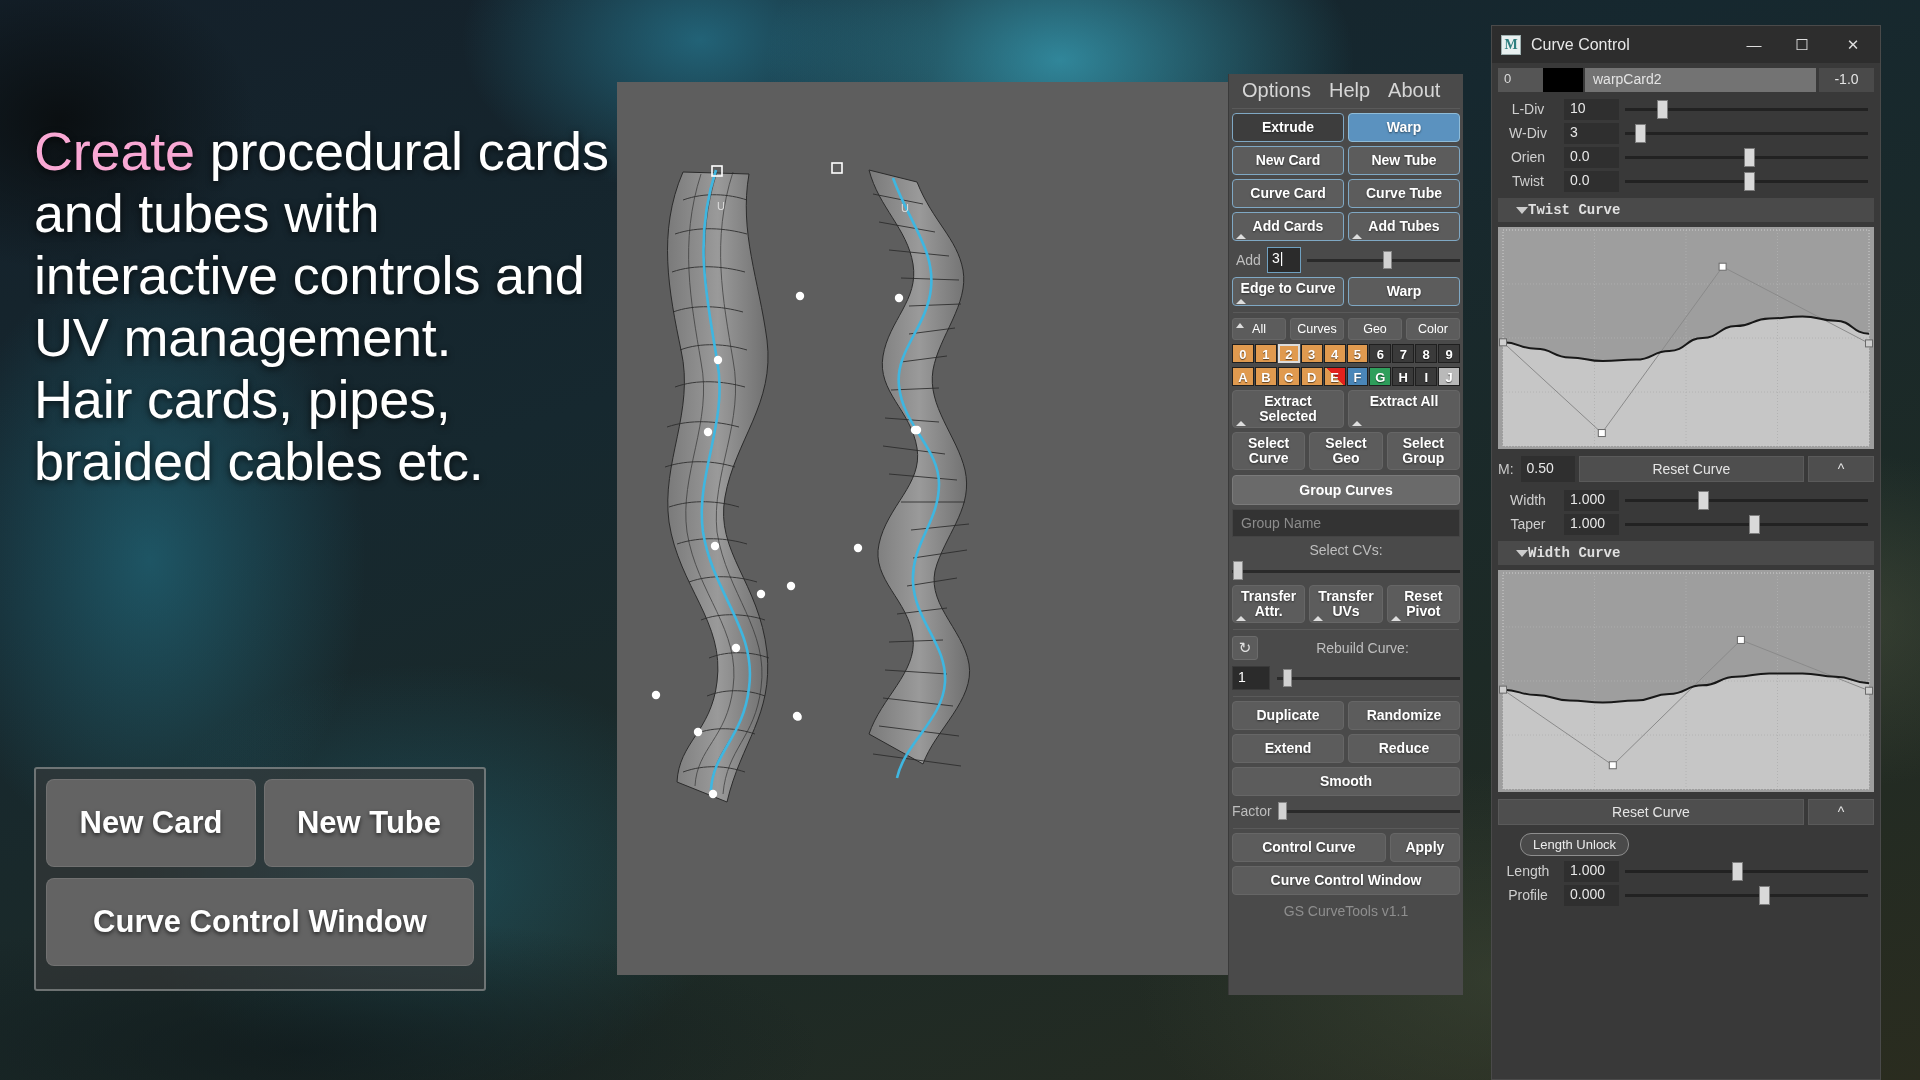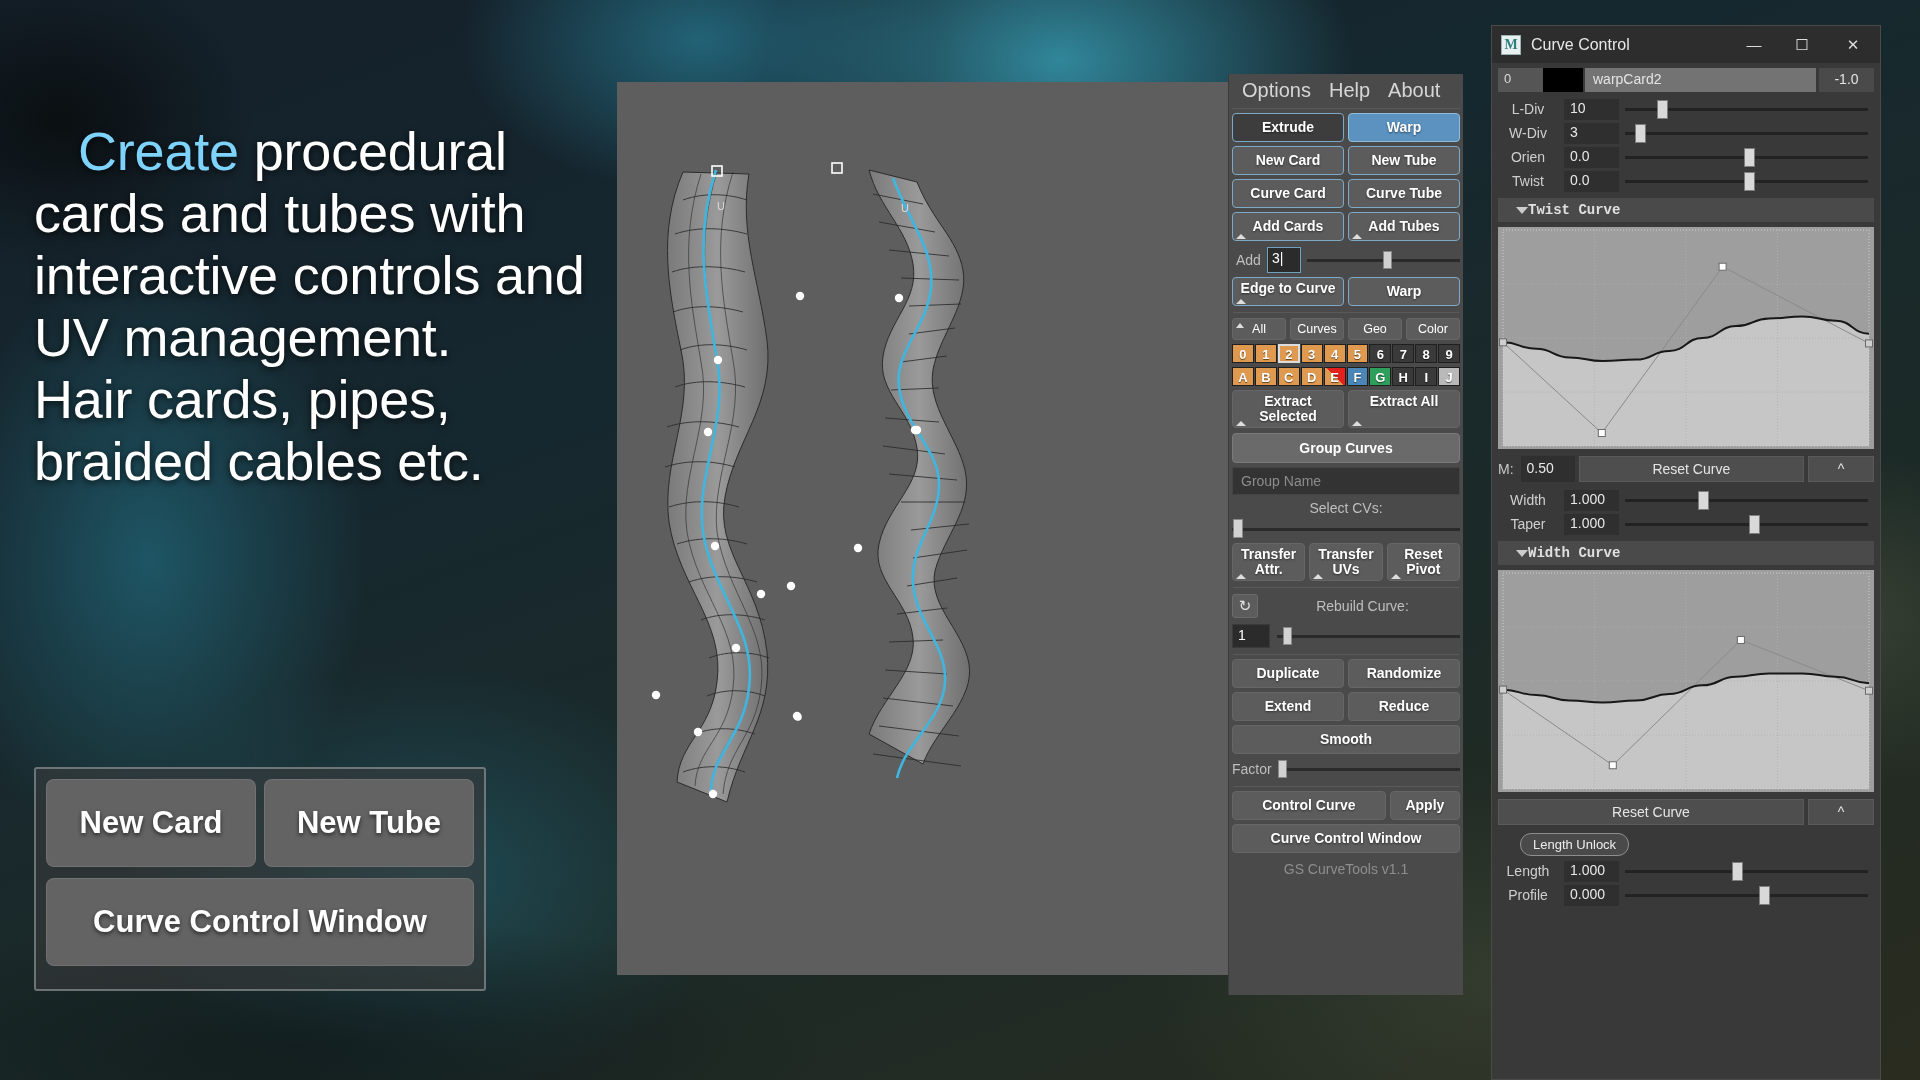--- a/index.html
+++ b/index.html
@@ -41,21 +41,21 @@
     width: 580px;
   }
   #promo-text {
     color: #ffffff;
     font-size: 54px;
     line-height: 62px;
     font-weight: 400;
     text-shadow: 0 2px 7px rgba(0,0,0,0.75);
     letter-spacing: -0.2px;
   }
-  #promo-text .accent { color: #7dd3fc; margin-left: 44px; }
+  #promo-text .accent { color: #f9a8d4; }
 
   #promo-buttons {
     position: absolute;
     left: 34px; top: 767px;
     width: 452px; height: 224px;
     background: rgba(60,60,60,0.55);
     border: 2px solid rgba(165,170,170,0.55);
     border-radius: 3px;
     padding: 10px;
   }
@@ -448,20 +448,25 @@
     <div class="cell dark"><span>H</span></div>
     <div class="cell dark"><span>I</span></div>
     <div class="cell grey"><span>J</span></div>
   </div>
 
   <div class="trow">
     <div class="tbtn two plain"><span class="corner"></span><span>Extract Selected</span></div>
     <div class="tbtn two plain"><span class="corner"></span><span>Extract All</span></div>
   </div>
 
+  <div class="trow">
+    <div class="tbtn two plain">Select Curve</div>
+    <div class="tbtn two plain">Select Geo</div>
+    <div class="tbtn two plain">Select Group</div>
+  </div>
 
   <div class="grpbtn">Group Curves</div>
   <div class="grpname">Group Name</div>
   <div class="cvs-label">Select CVs:</div>
   <div class="wide-slider">
     <div class="track"></div>
     <div class="knob" style="left:1px"></div>
   </div>
 
   <div class="trow">

